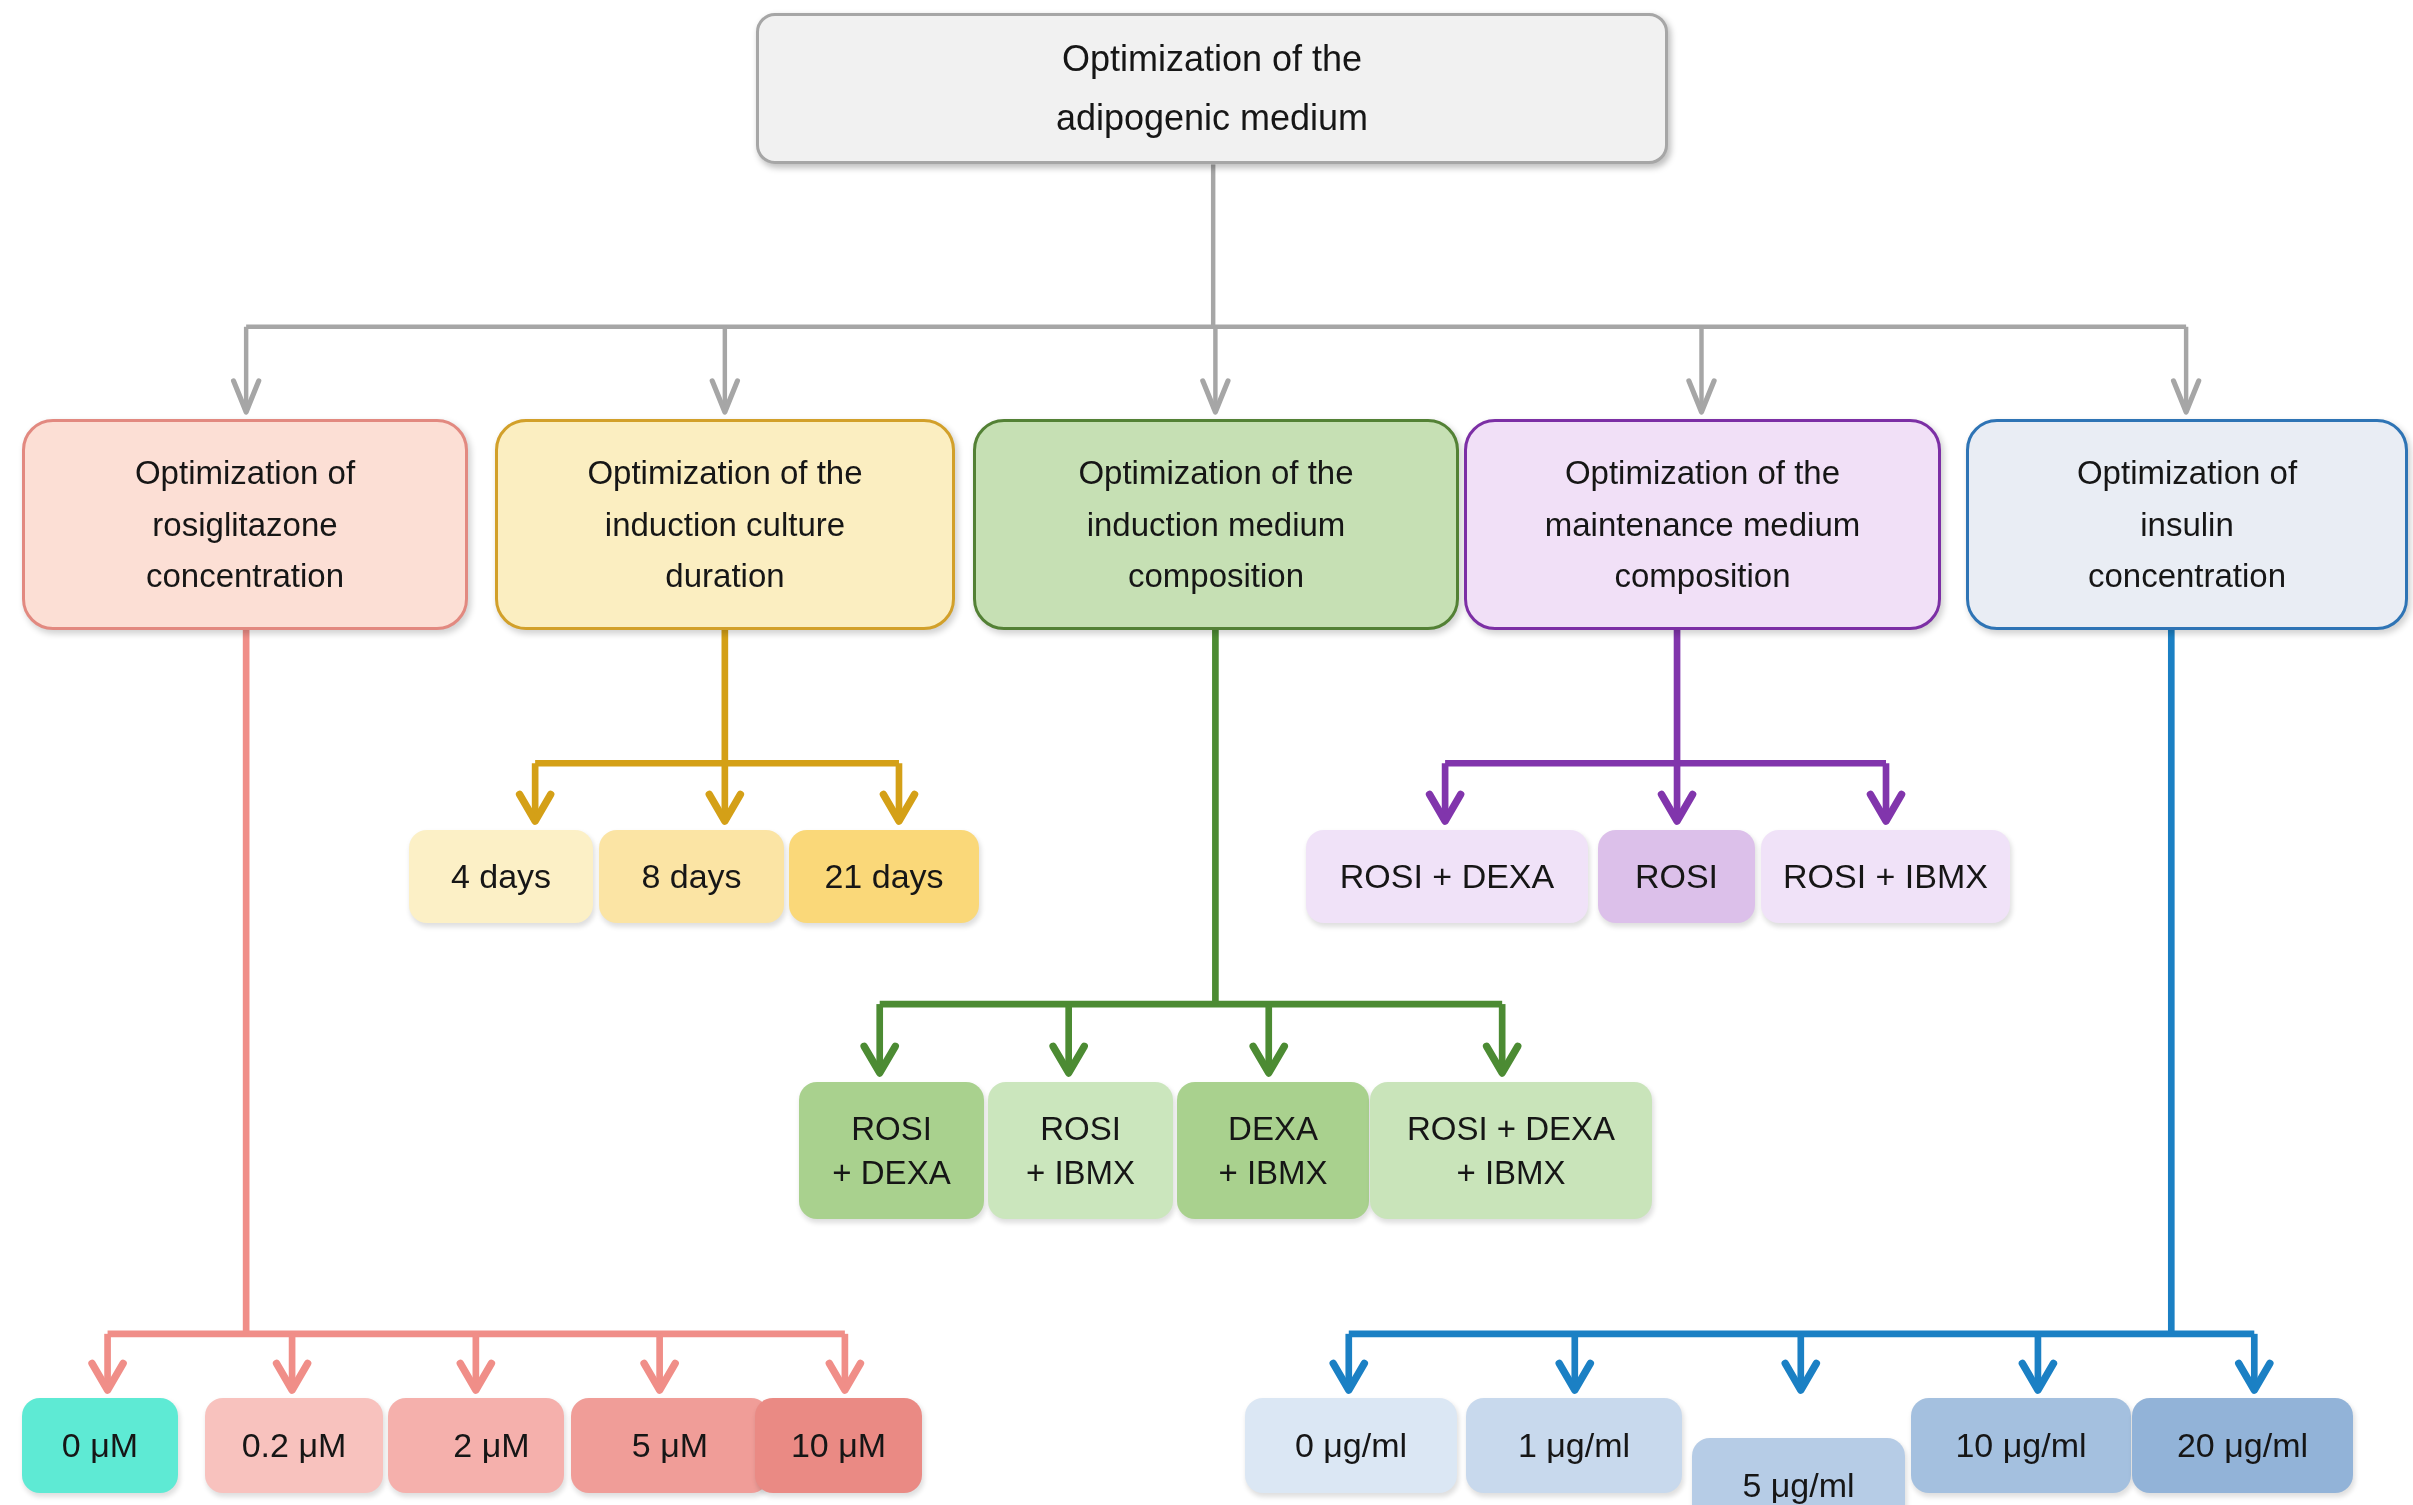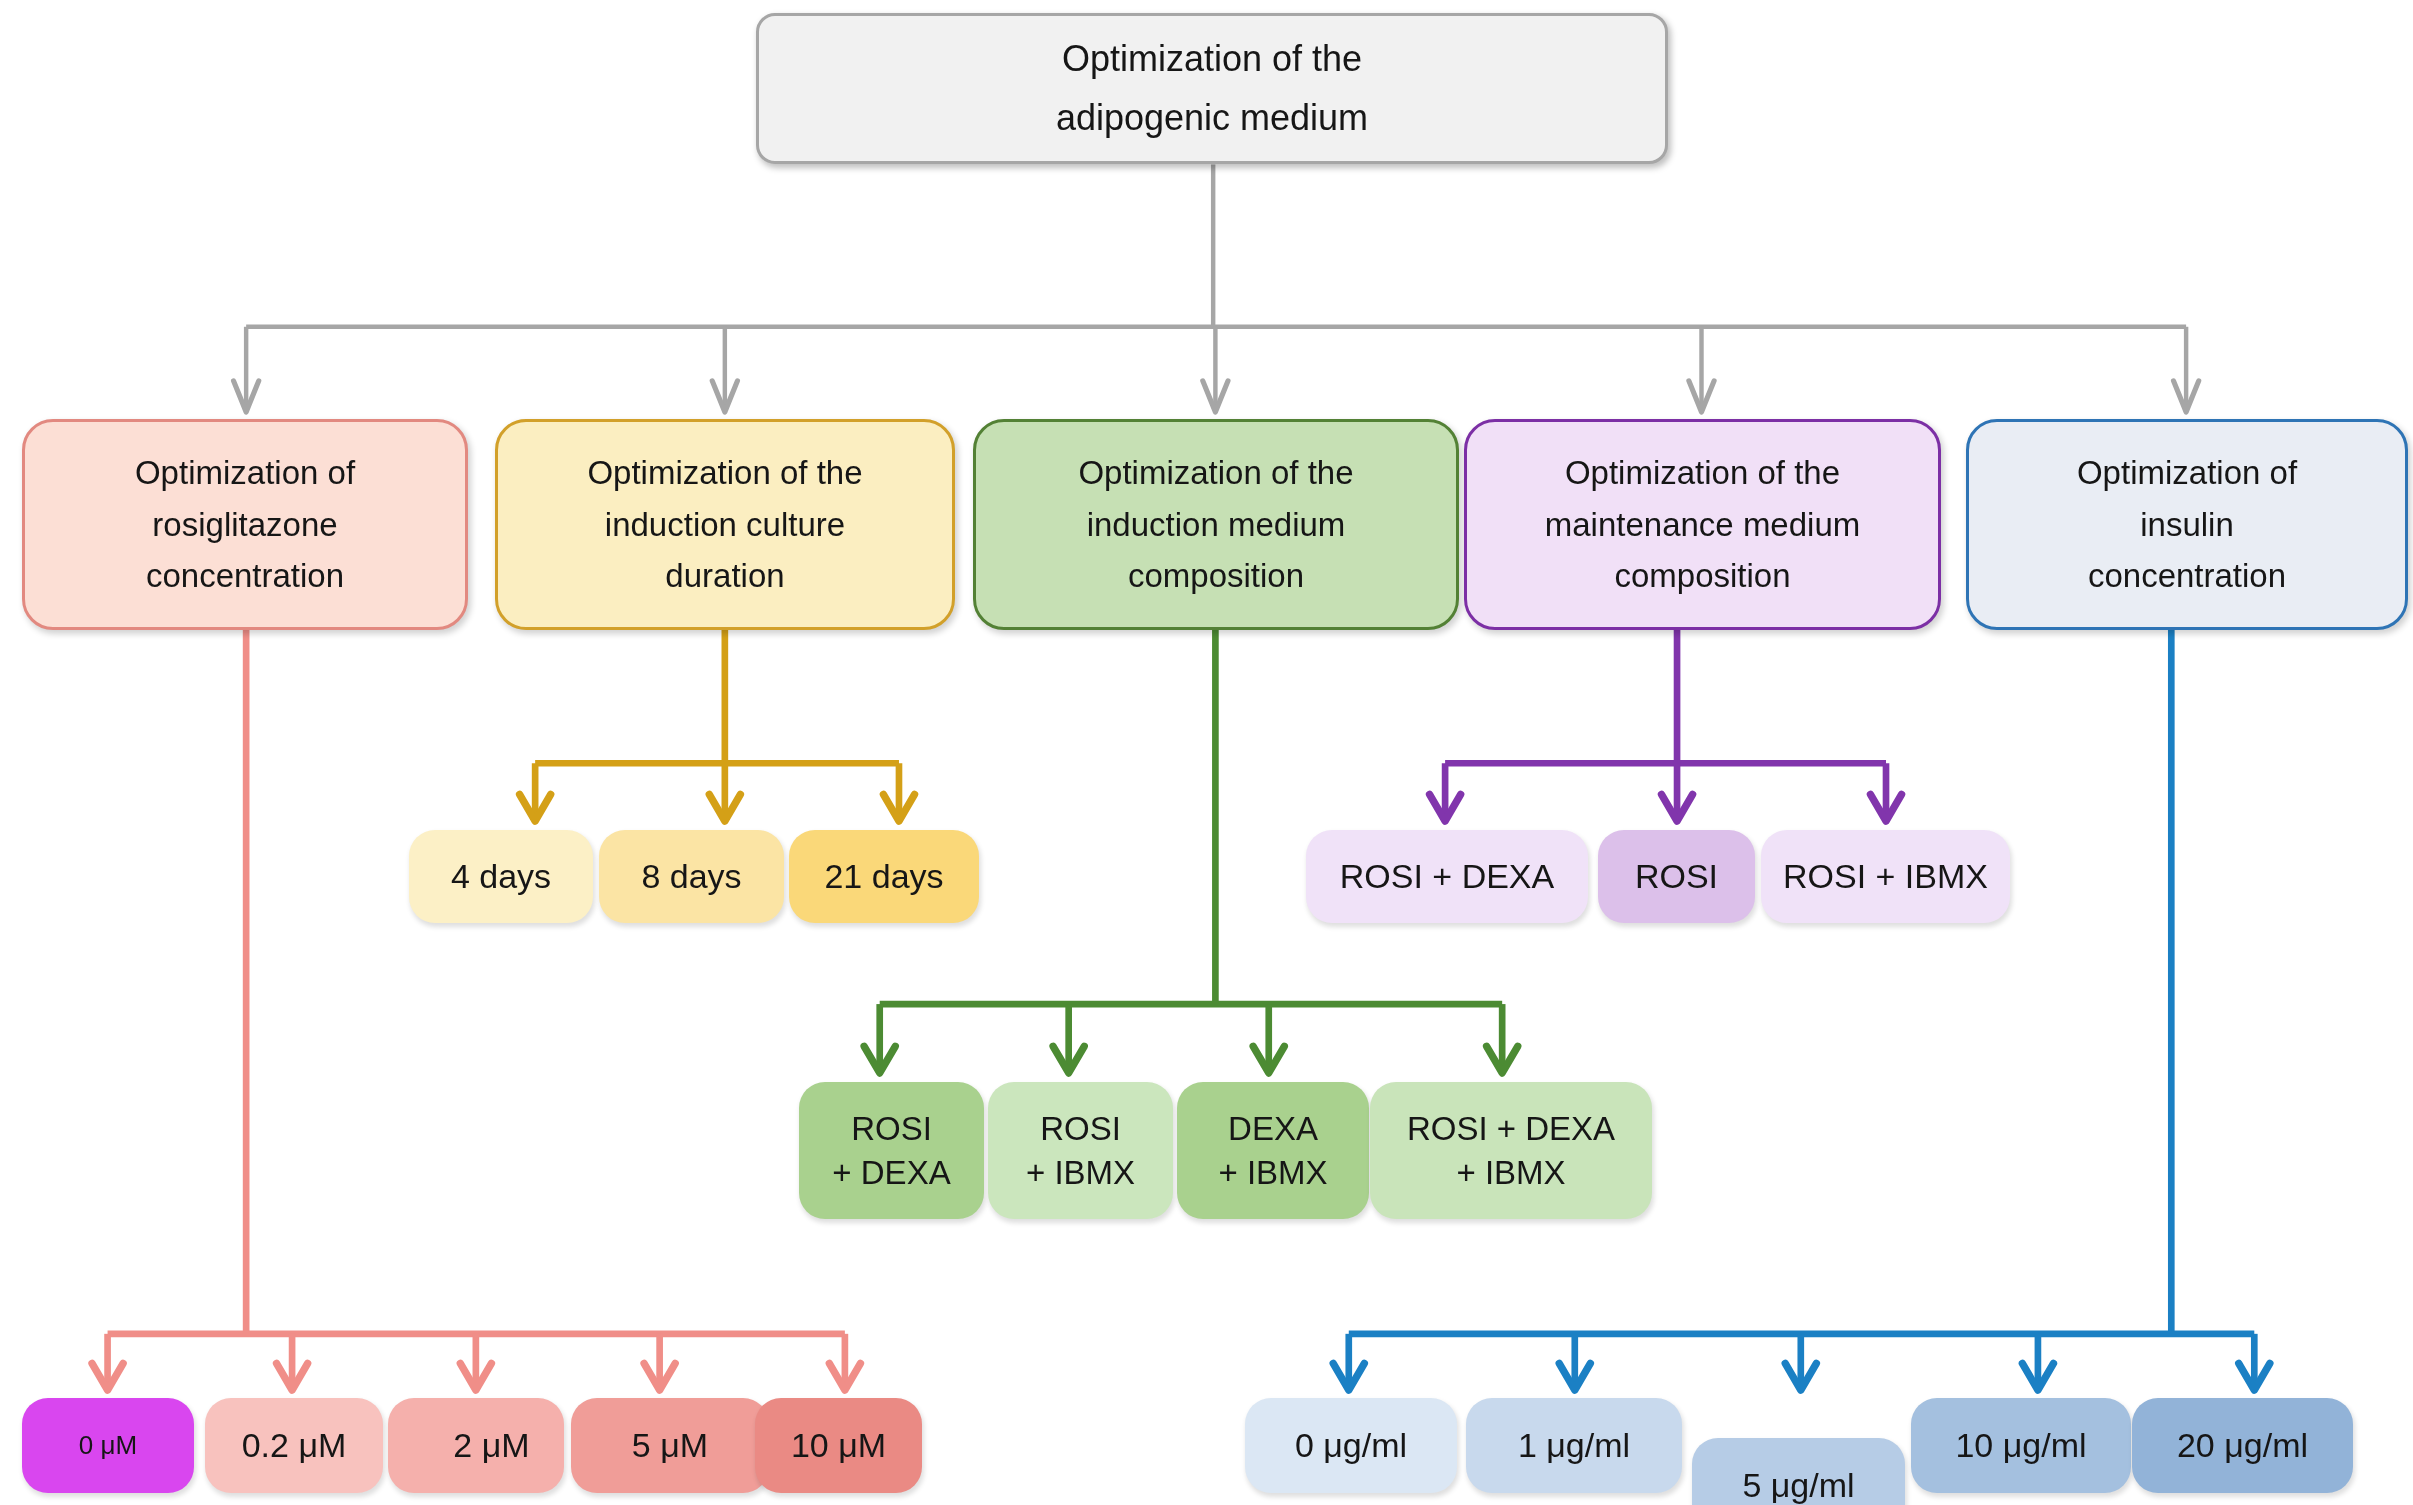--- a/index.html
+++ b/index.html
@@ -25,21 +25,21 @@
     font-size:36px;line-height:1.62;
     border:3.7px solid;border-radius:19px;
     box-shadow:2.2px 3.7px 6.7px rgba(0,0,0,.25);
   }
   .branch{
     font-size:33px;line-height:1.56;
     border:3.7px solid;border-radius:31px;
     box-shadow:2.2px 3.7px 6.7px rgba(0,0,0,.18);
   }
   .leaf{
-    border-radius:26px;
+    border-radius:18px;
     line-height:1.32;
     box-shadow:1.5px 3.7px 5.2px rgba(0,0,0,.13);
   }
 </style>
 </head>
 <body>
 
 <div class="canvas" id="canvas">
   <svg id="connectors" viewBox="0 0 3256 2031" xmlns="http://www.w3.org/2000/svg">
       <g stroke="#A6A6A6" fill="none" stroke-width="6">
@@ -133,21 +133,21 @@
 induction medium
 composition</div>
 
   <div class="node branch" id="branch-3" style="left: 1464px; top: 419px; width: 477px; height: 211px; background: rgb(241, 224, 247); border-color: rgb(124, 47, 165);">Optimization of the
 maintenance medium
 composition</div>
 
   <div class="node branch" id="branch-4" style="left: 1966px; top: 419px; width: 442px; height: 211px; background: rgb(233, 237, 244); border-color: rgb(46, 116, 181);">Optimization of
 insulin
 concentration</div>
-<div class="node leaf" style="left: 22px; top: 1398px; width: 172px; height: 95px; background: #d946ef; font-size: 26px;">0 μM</div>
+<div class="node leaf" style="left: 22px; top: 1398px; width: 156px; height: 95px; background: #5eead4; font-size: 34px;">0 μM</div>
     <div class="node leaf" style="left: 205px; top: 1398px; width: 178px; height: 95px; background: rgb(248, 194, 190); font-size: 34px;">0.2 μM</div>
     <div class="node leaf" style="left: 388px; top: 1398px; width: 176px; height: 95px; background: rgb(245, 176, 172); font-size: 34px; padding-left: 31px;">2 μM</div>
     <div class="node leaf" style="left: 571px; top: 1398px; width: 198px; height: 95px; background: rgb(240, 157, 152); font-size: 34px;">5 μM</div>
     <div class="node leaf" style="left: 755px; top: 1398px; width: 167px; height: 95px; background: rgb(234, 138, 132); font-size: 34px;">10 μM</div>
     <div class="node leaf" style="left: 409px; top: 830px; width: 184px; height: 93px; background: rgb(252, 240, 198); font-size: 34px;">4 days</div>
     <div class="node leaf" style="left: 599px; top: 830px; width: 185px; height: 93px; background: rgb(251, 228, 164); font-size: 34px;">8 days</div>
     <div class="node leaf" style="left: 789px; top: 830px; width: 190px; height: 93px; background: rgb(250, 216, 121); font-size: 34px;">21 days</div>
     <div class="node leaf" style="left: 799px; top: 1082px; width: 185px; height: 137px; background: rgb(169, 209, 142); font-size: 33px;">ROSI
 + DEXA</div>
     <div class="node leaf" style="left: 988px; top: 1082px; width: 185px; height: 137px; background: rgb(203, 230, 189); font-size: 33px;">ROSI

